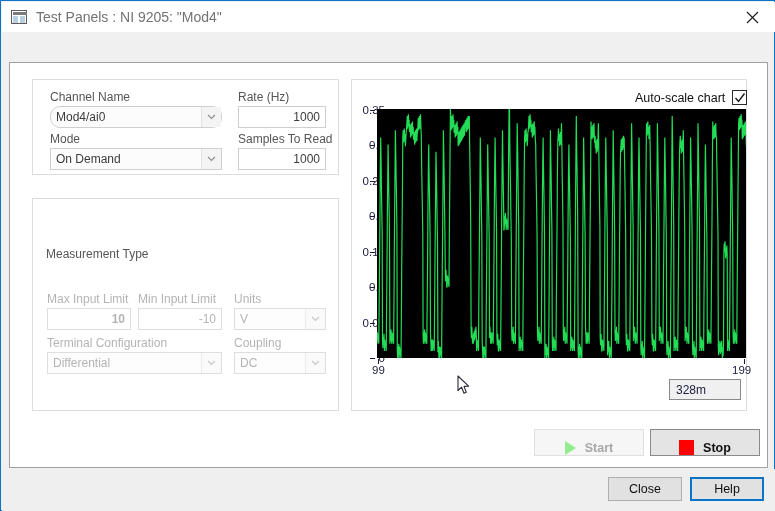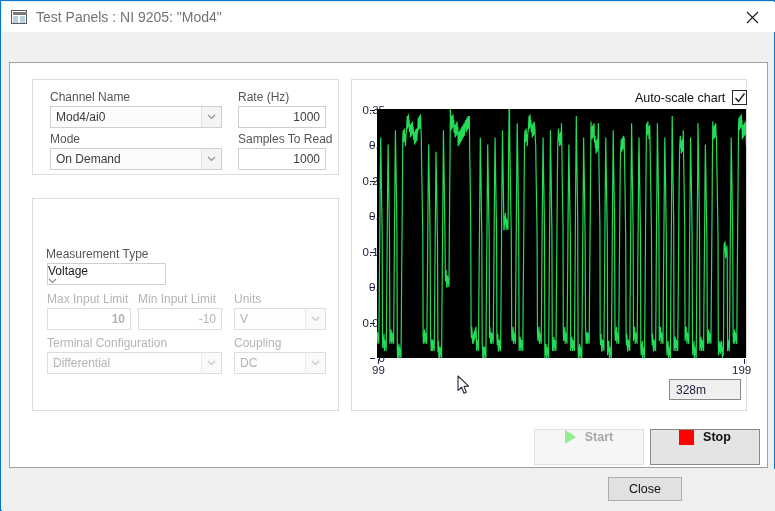--- a/index.html
+++ b/index.html
@@ -259,23 +259,23 @@
     font-size: 12px;
     color: #1c1c3c;
     padding: 3px 14px 0 6px;
     white-space: nowrap;
   }
 
   
   .action-button {
     position: absolute;
     box-sizing: border-box;
-    height: 36px;
-    display: flex;
-    align-items: flex-start;
+    height: 27px;
+    display: flex;
+    align-items: flex-end;
     justify-content: center;
   }
   #btn-start {
     left: 533px; top: 428px; width: 110px;
     border: 1px solid #e0e0e0;
     background: #f6f6f6;
   }
   #btn-stop {
     left: 649px; top: 428px; width: 110px;
     border: 1px solid #8a8a8a;
@@ -344,21 +344,21 @@
       </svg>
     </div>
   </div>
 
 
   <div id="tabpage">
 
     <div class="groupbox" id="grp-acquisition"></div>
 
     <div class="field-label" style="left:40px; top:27px;">Channel Name</div>
-    <div class="combo" style="left:40px; top:43px; width:172px;">
+    <div class="combo" style="left:40px; top:43px; width:172px;border-radius:10px;">
       <span class="combo-text">Mod4/ai0</span>
       <span class="combo-btn">
         <svg class="chev" width="9" height="6" viewBox="0 0 9 6">
             <path d="M1,1 L4.5,4.5 L8,1" stroke="#909090" stroke-width="1.2" fill="none"></path>
           </svg>
       </span>
     </div>
 
     <div class="field-label" style="left:228px; top:27px;">Rate (Hz)</div>
     <div class="textbox" style="left:228px; top:43px; width:88px;">1000</div>
@@ -372,28 +372,20 @@
           </svg>
       </span>
     </div>
 
     <div class="field-label" style="left:228px; top:69px;">Samples To Read</div>
     <div class="textbox" style="left:228px; top:85px; width:88px;">1000</div>
 
     <div class="groupbox" id="grp-measurement"></div>
 
     <div class="field-label" id="label-measurement-type">Measurement Type</div>
-    <div id="combo-measurement-type">
-      <span class="combo-text">Voltage</span>
-      <span class="combo-btn">
-        <svg class="chev" width="9" height="6" viewBox="0 0 9 6">
-            <path d="M1,1 L4.5,4.5 L8,1" stroke="#909090" stroke-width="1.2" fill="none"></path>
-          </svg>
-      </span>
-    </div>
 
     <div class="field-label disabled" style="left:37px; top:229px;">Max Input Limit</div>
     <div class="textbox disabled" style="left:37px; top:245px; width:84px;font-weight:bold;">10</div>
 
     <div class="field-label disabled" style="left:128px; top:229px;">Min Input Limit</div>
     <div class="textbox disabled" style="left:128px; top:245px; width:84px;">-10</div>
 
     <div class="field-label disabled" style="left:224px; top:229px;">Units</div>
     <div class="combo disabled" style="left:224px; top:245px; width:92px;">
       <span class="combo-text">V</span>
@@ -471,20 +463,21 @@
     <span id="start-triangle"></span>
     <span id="start-label">Start</span>
   </div>
   <div class="action-button" id="btn-stop">
     <span id="stop-square"></span>
     <span id="stop-label">Stop</span>
   </div>
 
   <div id="footer">
     <div class="footer-button" id="btn-close-dialog">Close</div>
+    <div class="footer-button" id="btn-help">Help</div>
   </div>
 
   <div id="mouse-cursor">
     <svg width="13" height="20" viewBox="0 0 13 20">
       <path d="M1,1 L1,15.5 L4.6,12.2 L7,18.2 L9.3,17.2 L7,11.4 L11.6,11.2 Z" fill="#ffffff" stroke="#2a2a3a" stroke-width="1.1" stroke-linejoin="round"></path>
     </svg>
   </div>
 
 </div>
 

